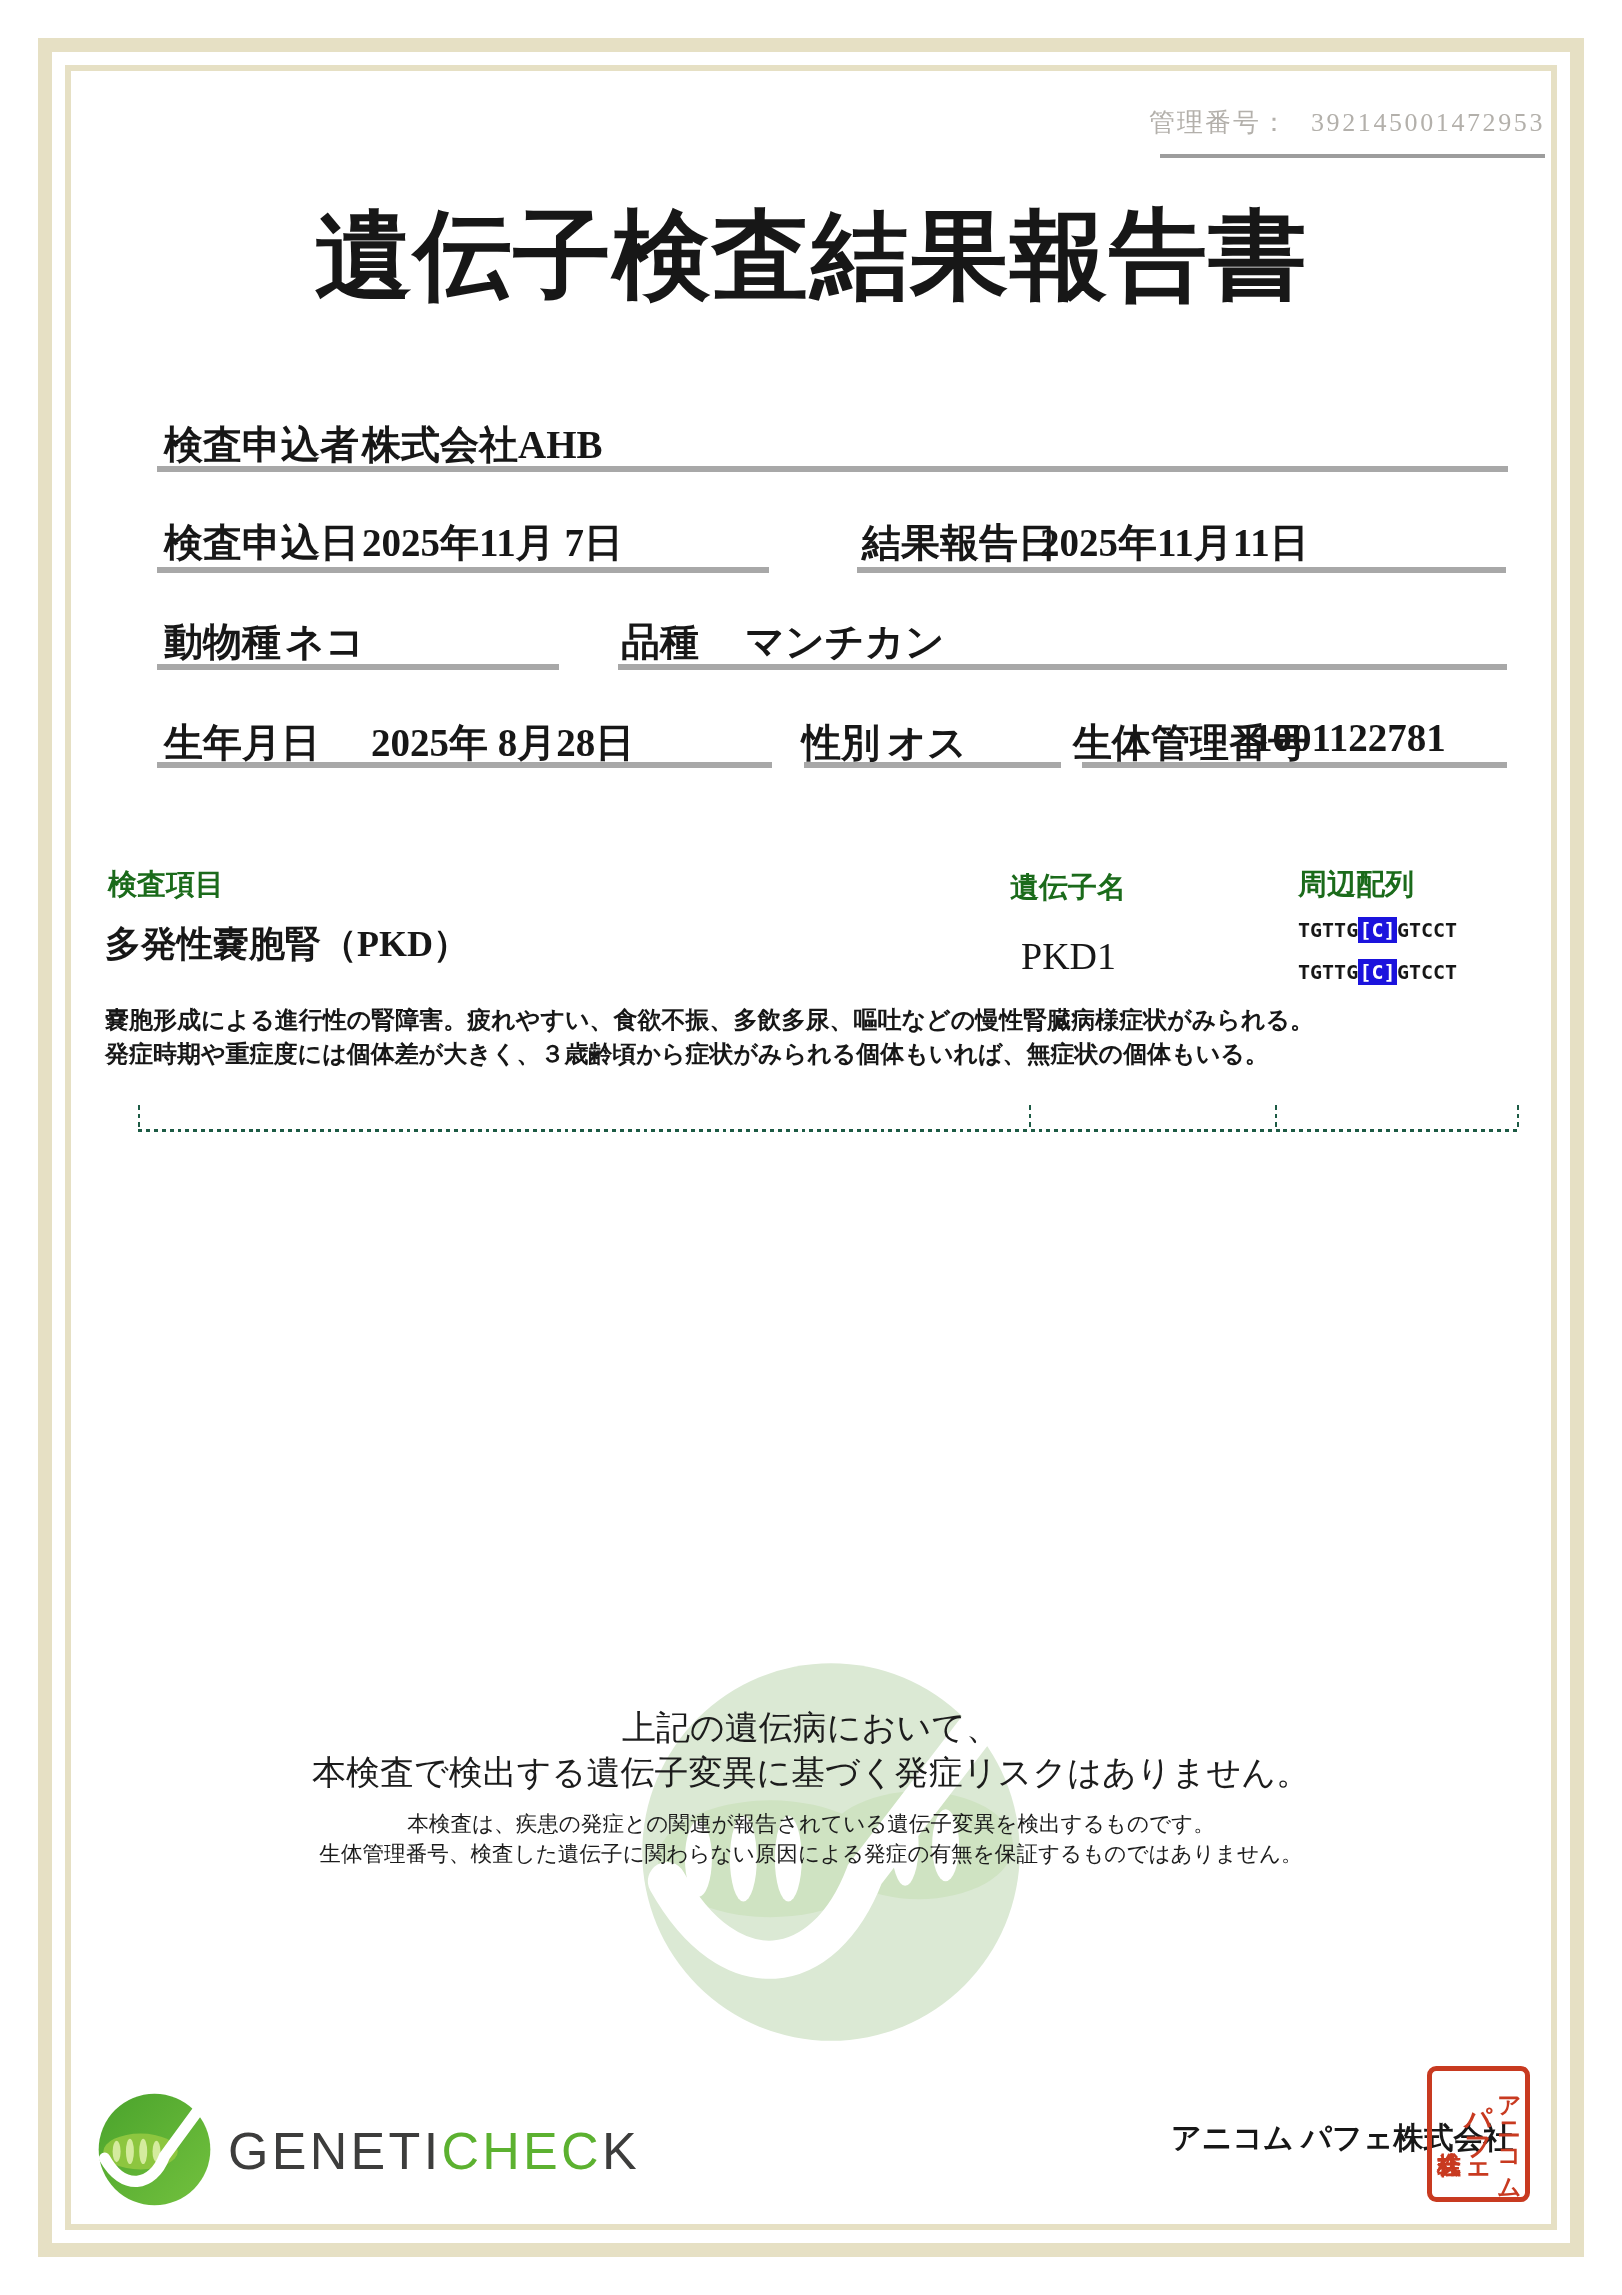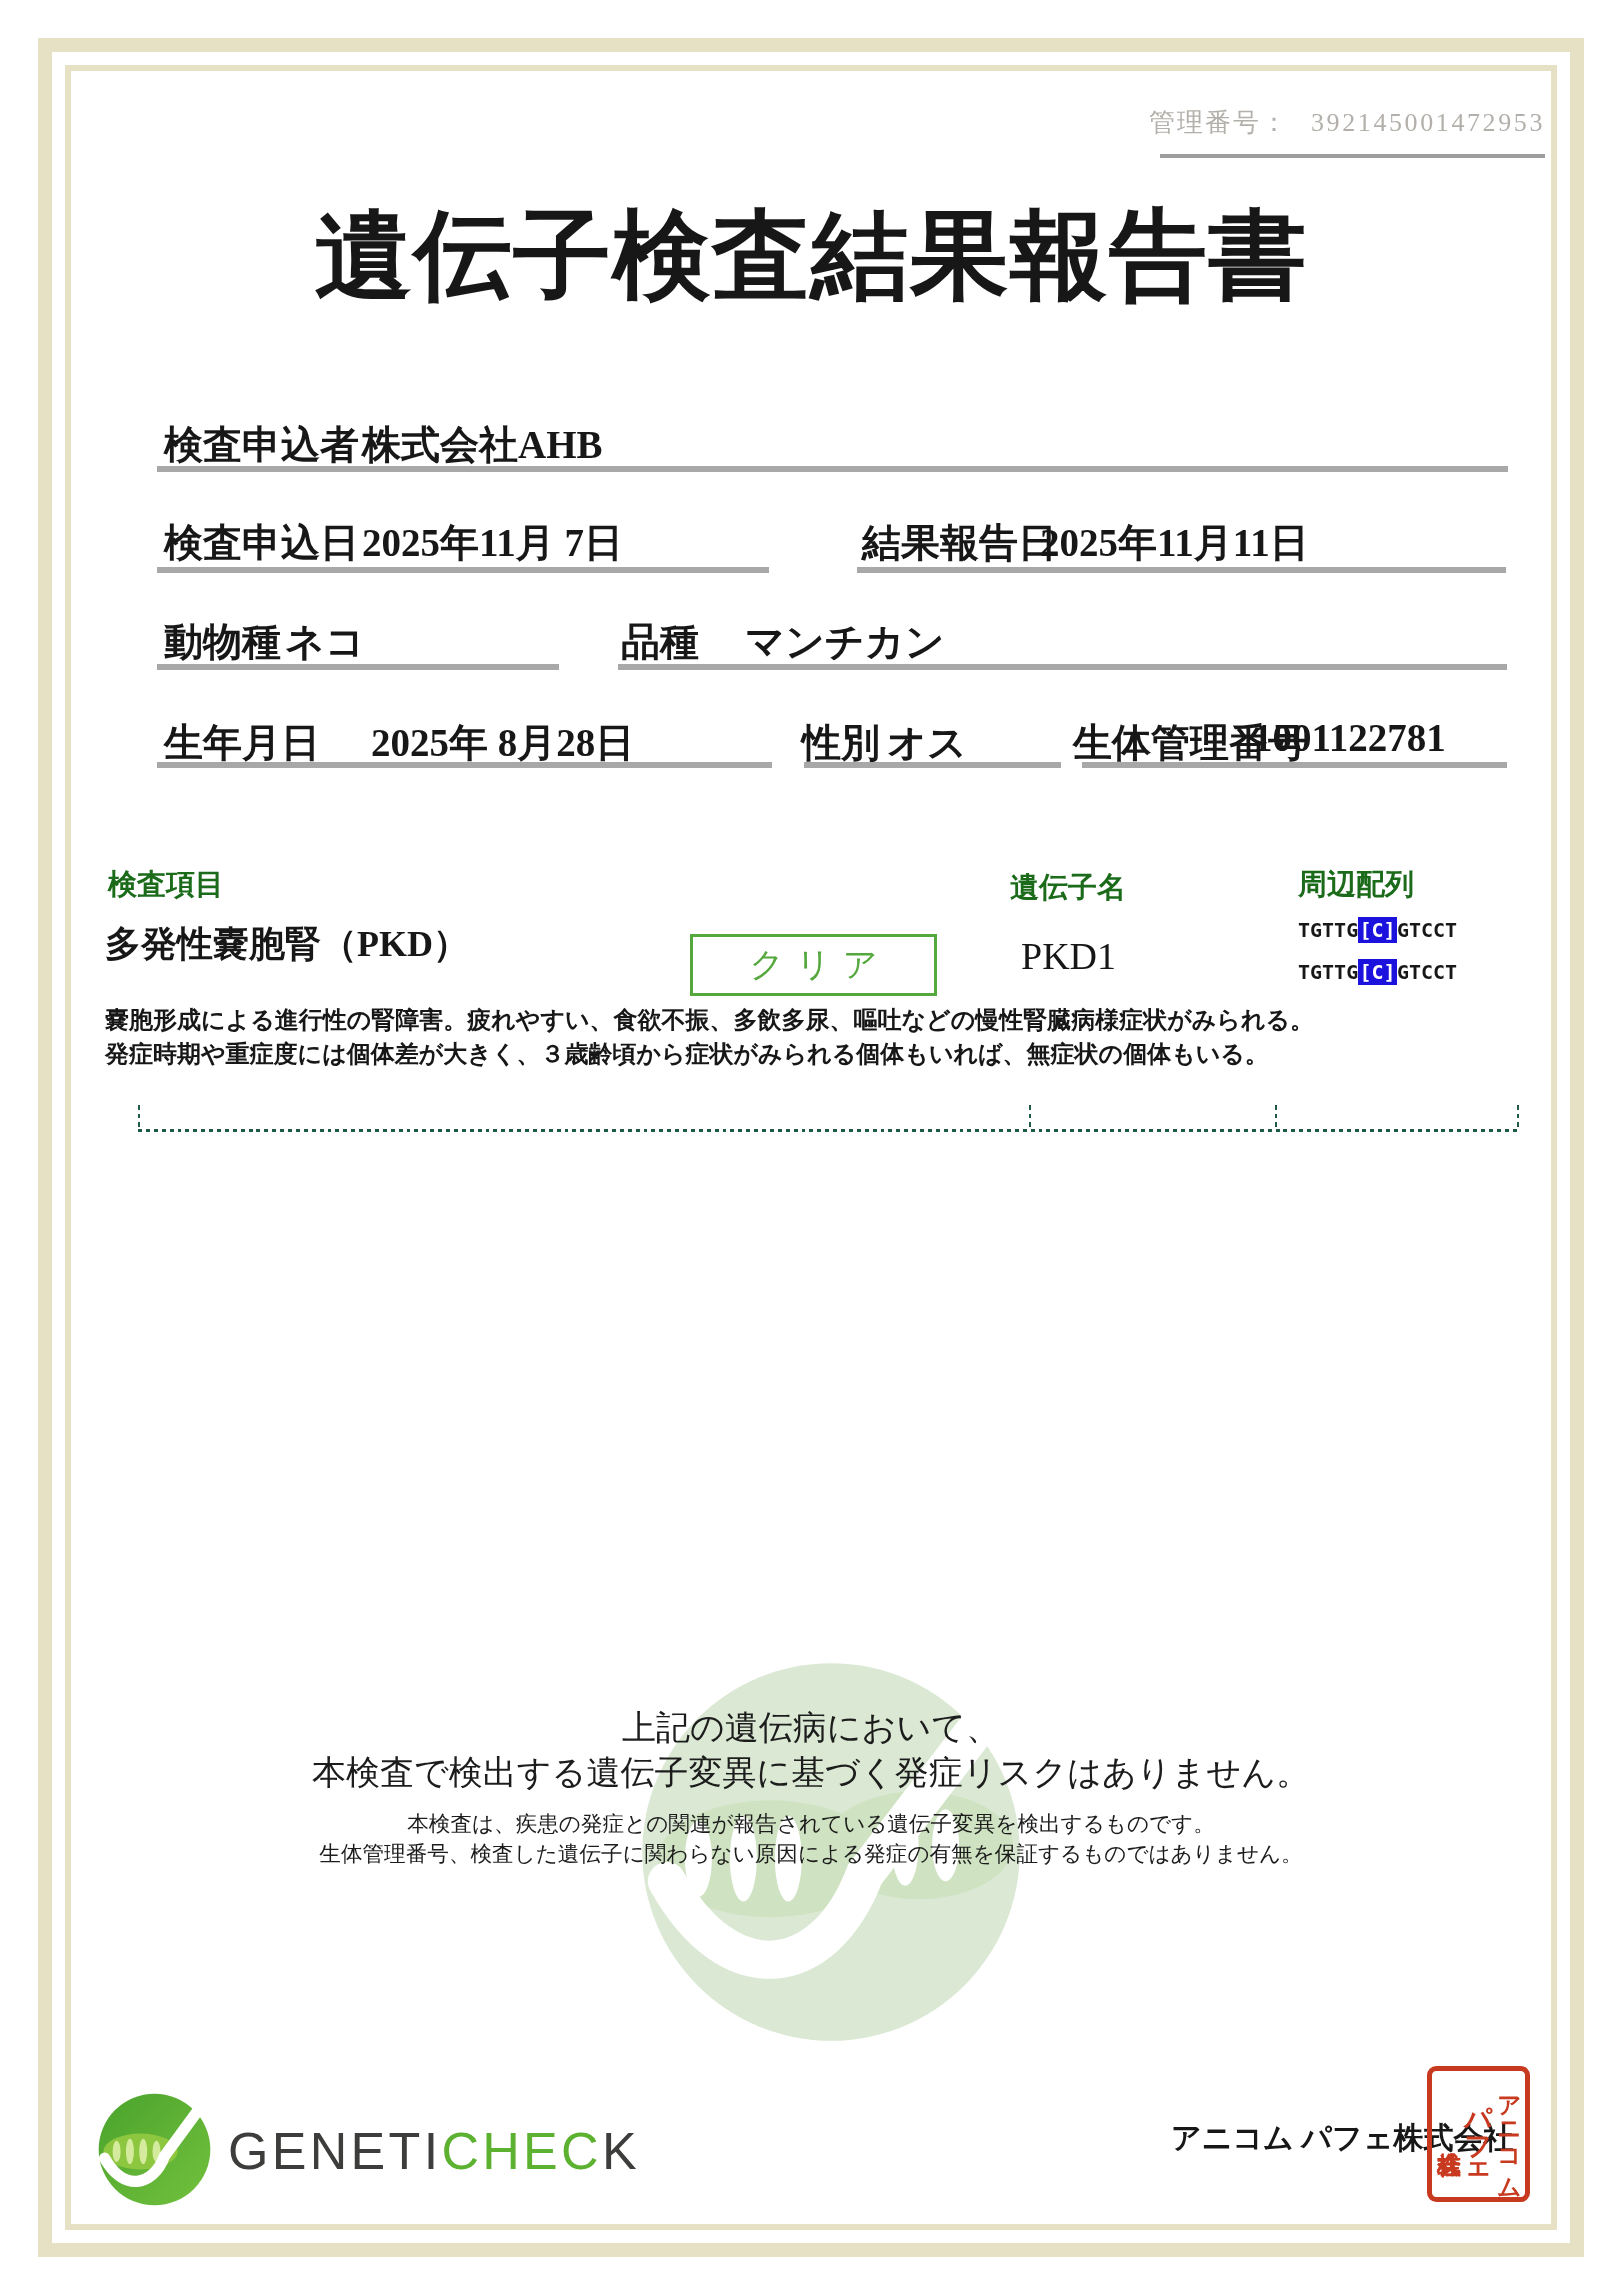--- a/index.html
+++ b/index.html
@@ -136,23 +136,20 @@
   <div class="abs rule rule-d1"></div>
   <div class="abs rule rule-d2"></div>
   <div class="abs rule rule-d3"></div>
 
   <span class="abs hdr hdr-item">検査項目</span>
   <span class="abs hdr hdr-gene">遺伝子名</span>
   <span class="abs hdr hdr-seq">周辺配列</span>
 
   <span class="abs item-name">多発性嚢胞腎（PKD）</span>
 
-  <div class="abs clear-box">
-    <span>クリア</span>
-  </div>
 
   <span class="abs gene-name">PKD1</span>
 
   <div class="abs seq seq-1">
     <span>TGTTG</span><span class="variant">[C]</span><span>GTCCT</span>
   </div>
   <div class="abs seq seq-2">
     <span>TGTTG</span><span class="variant">[C]</span><span>GTCCT</span>
   </div>
 

